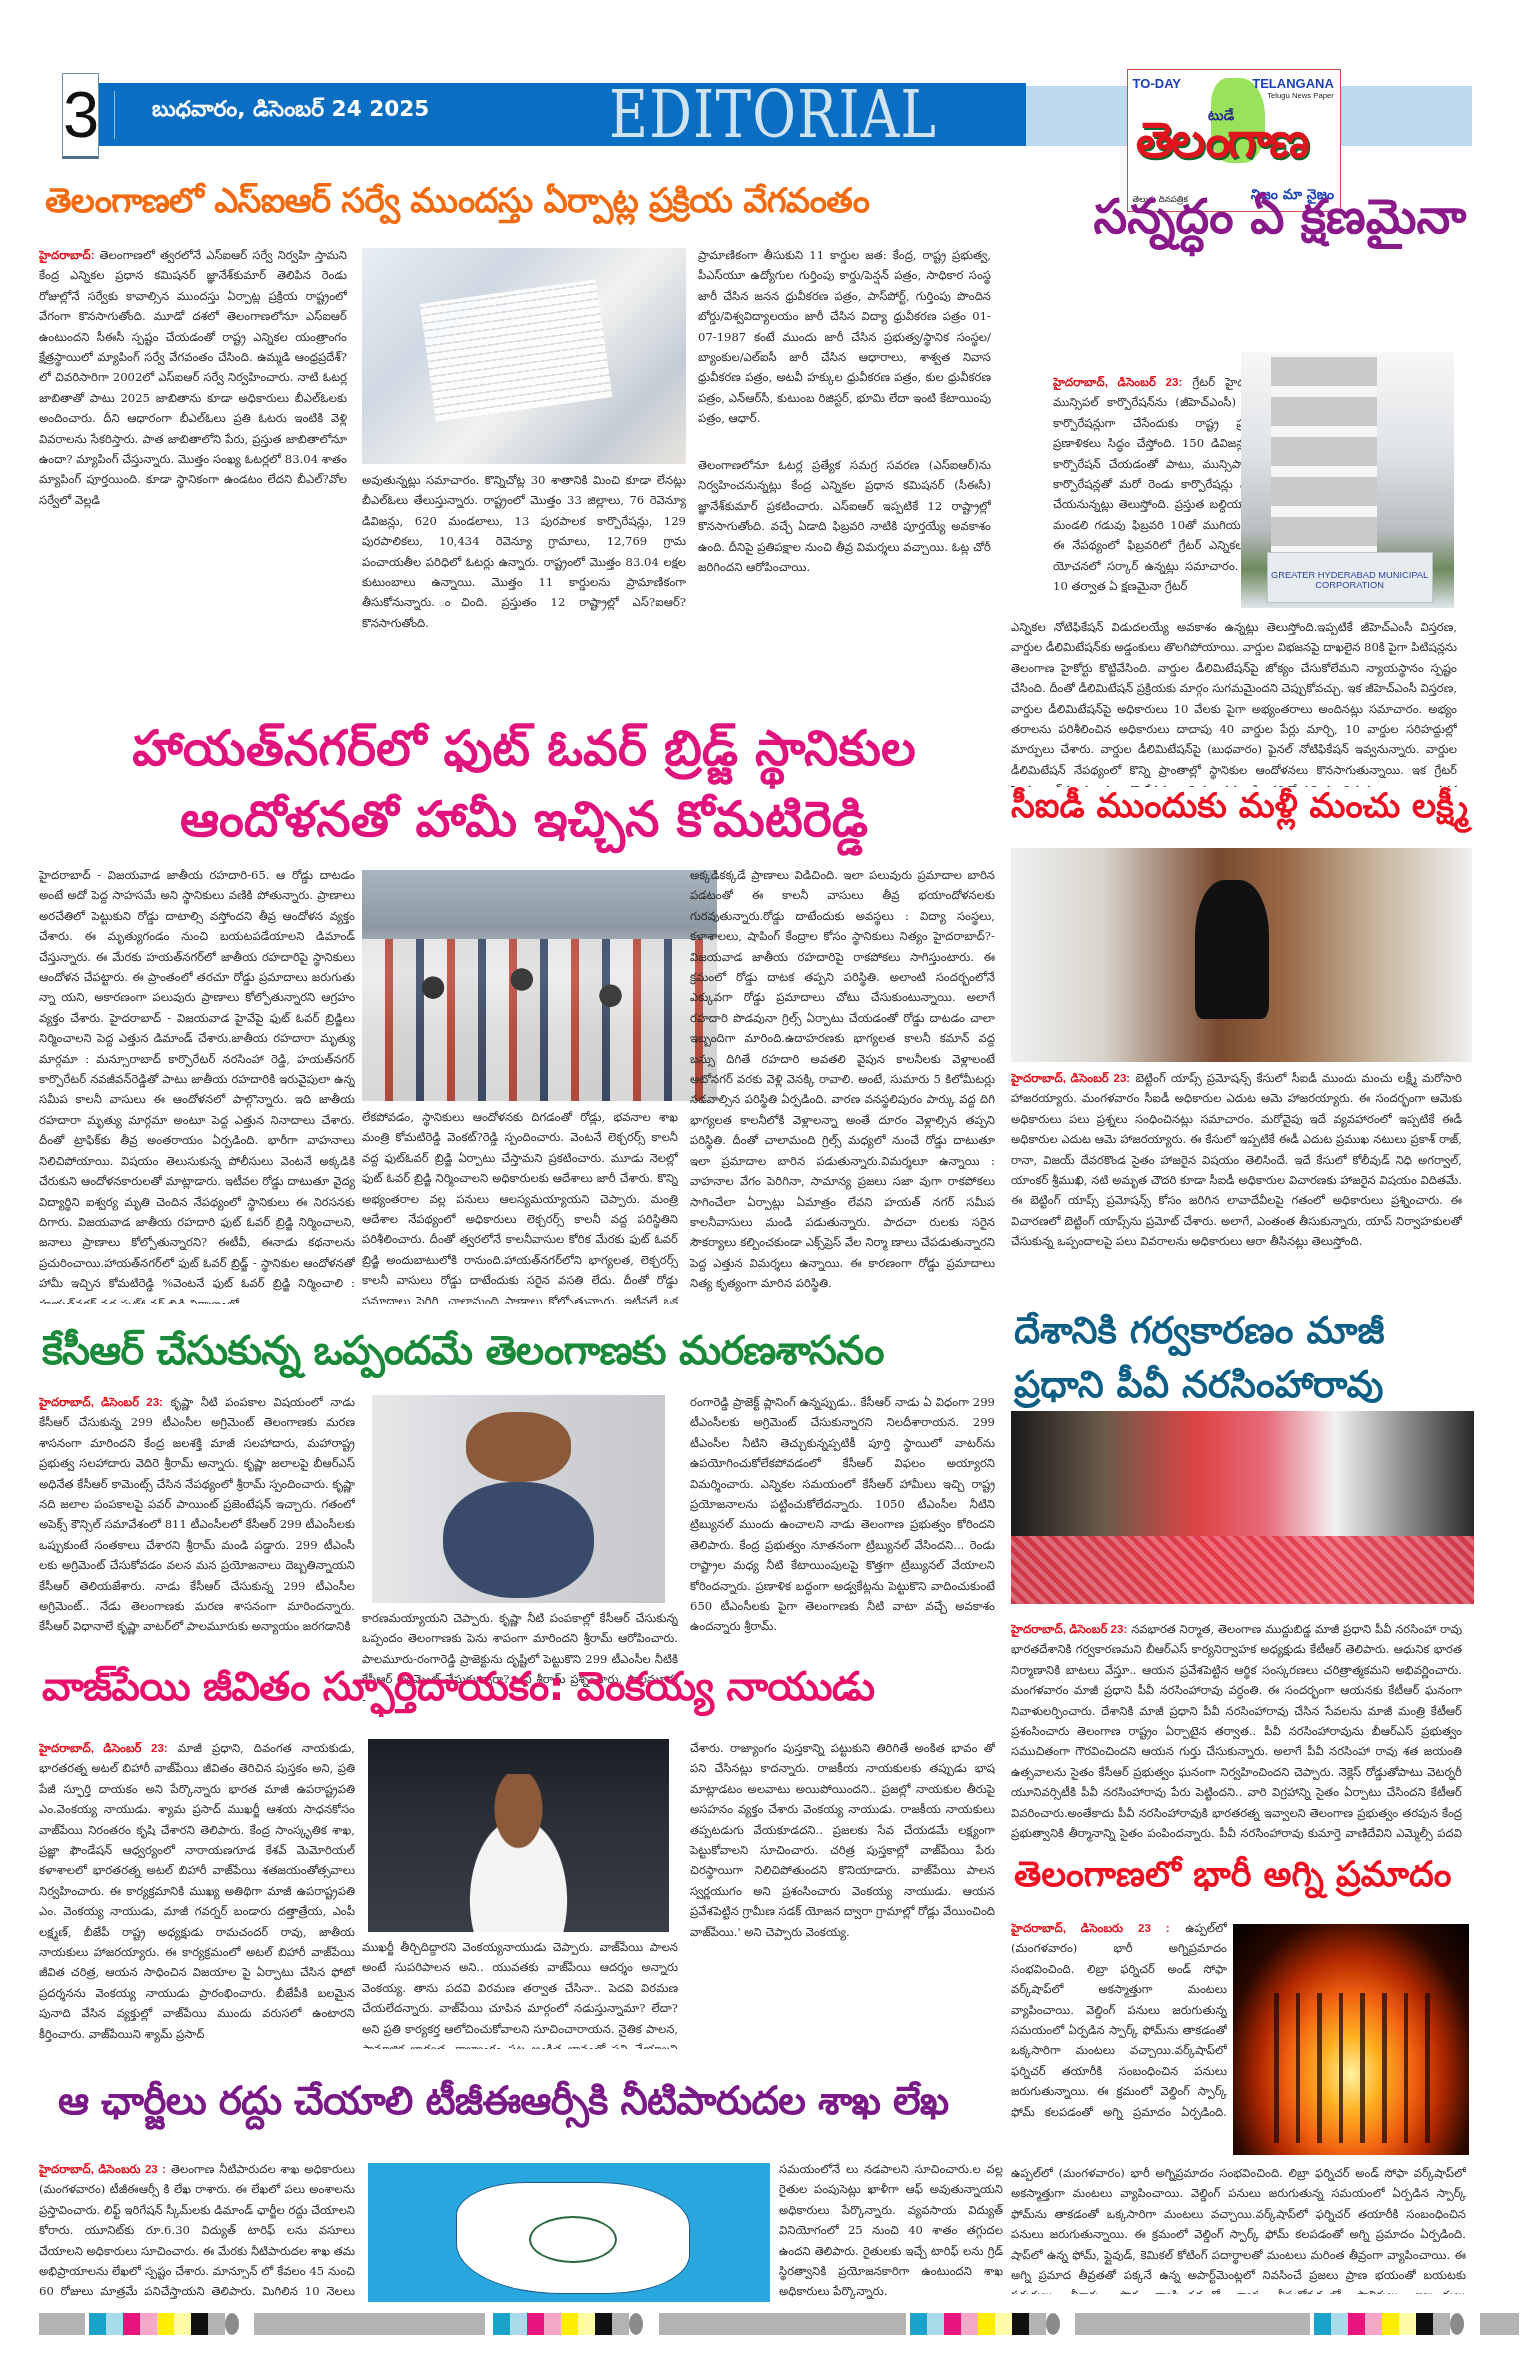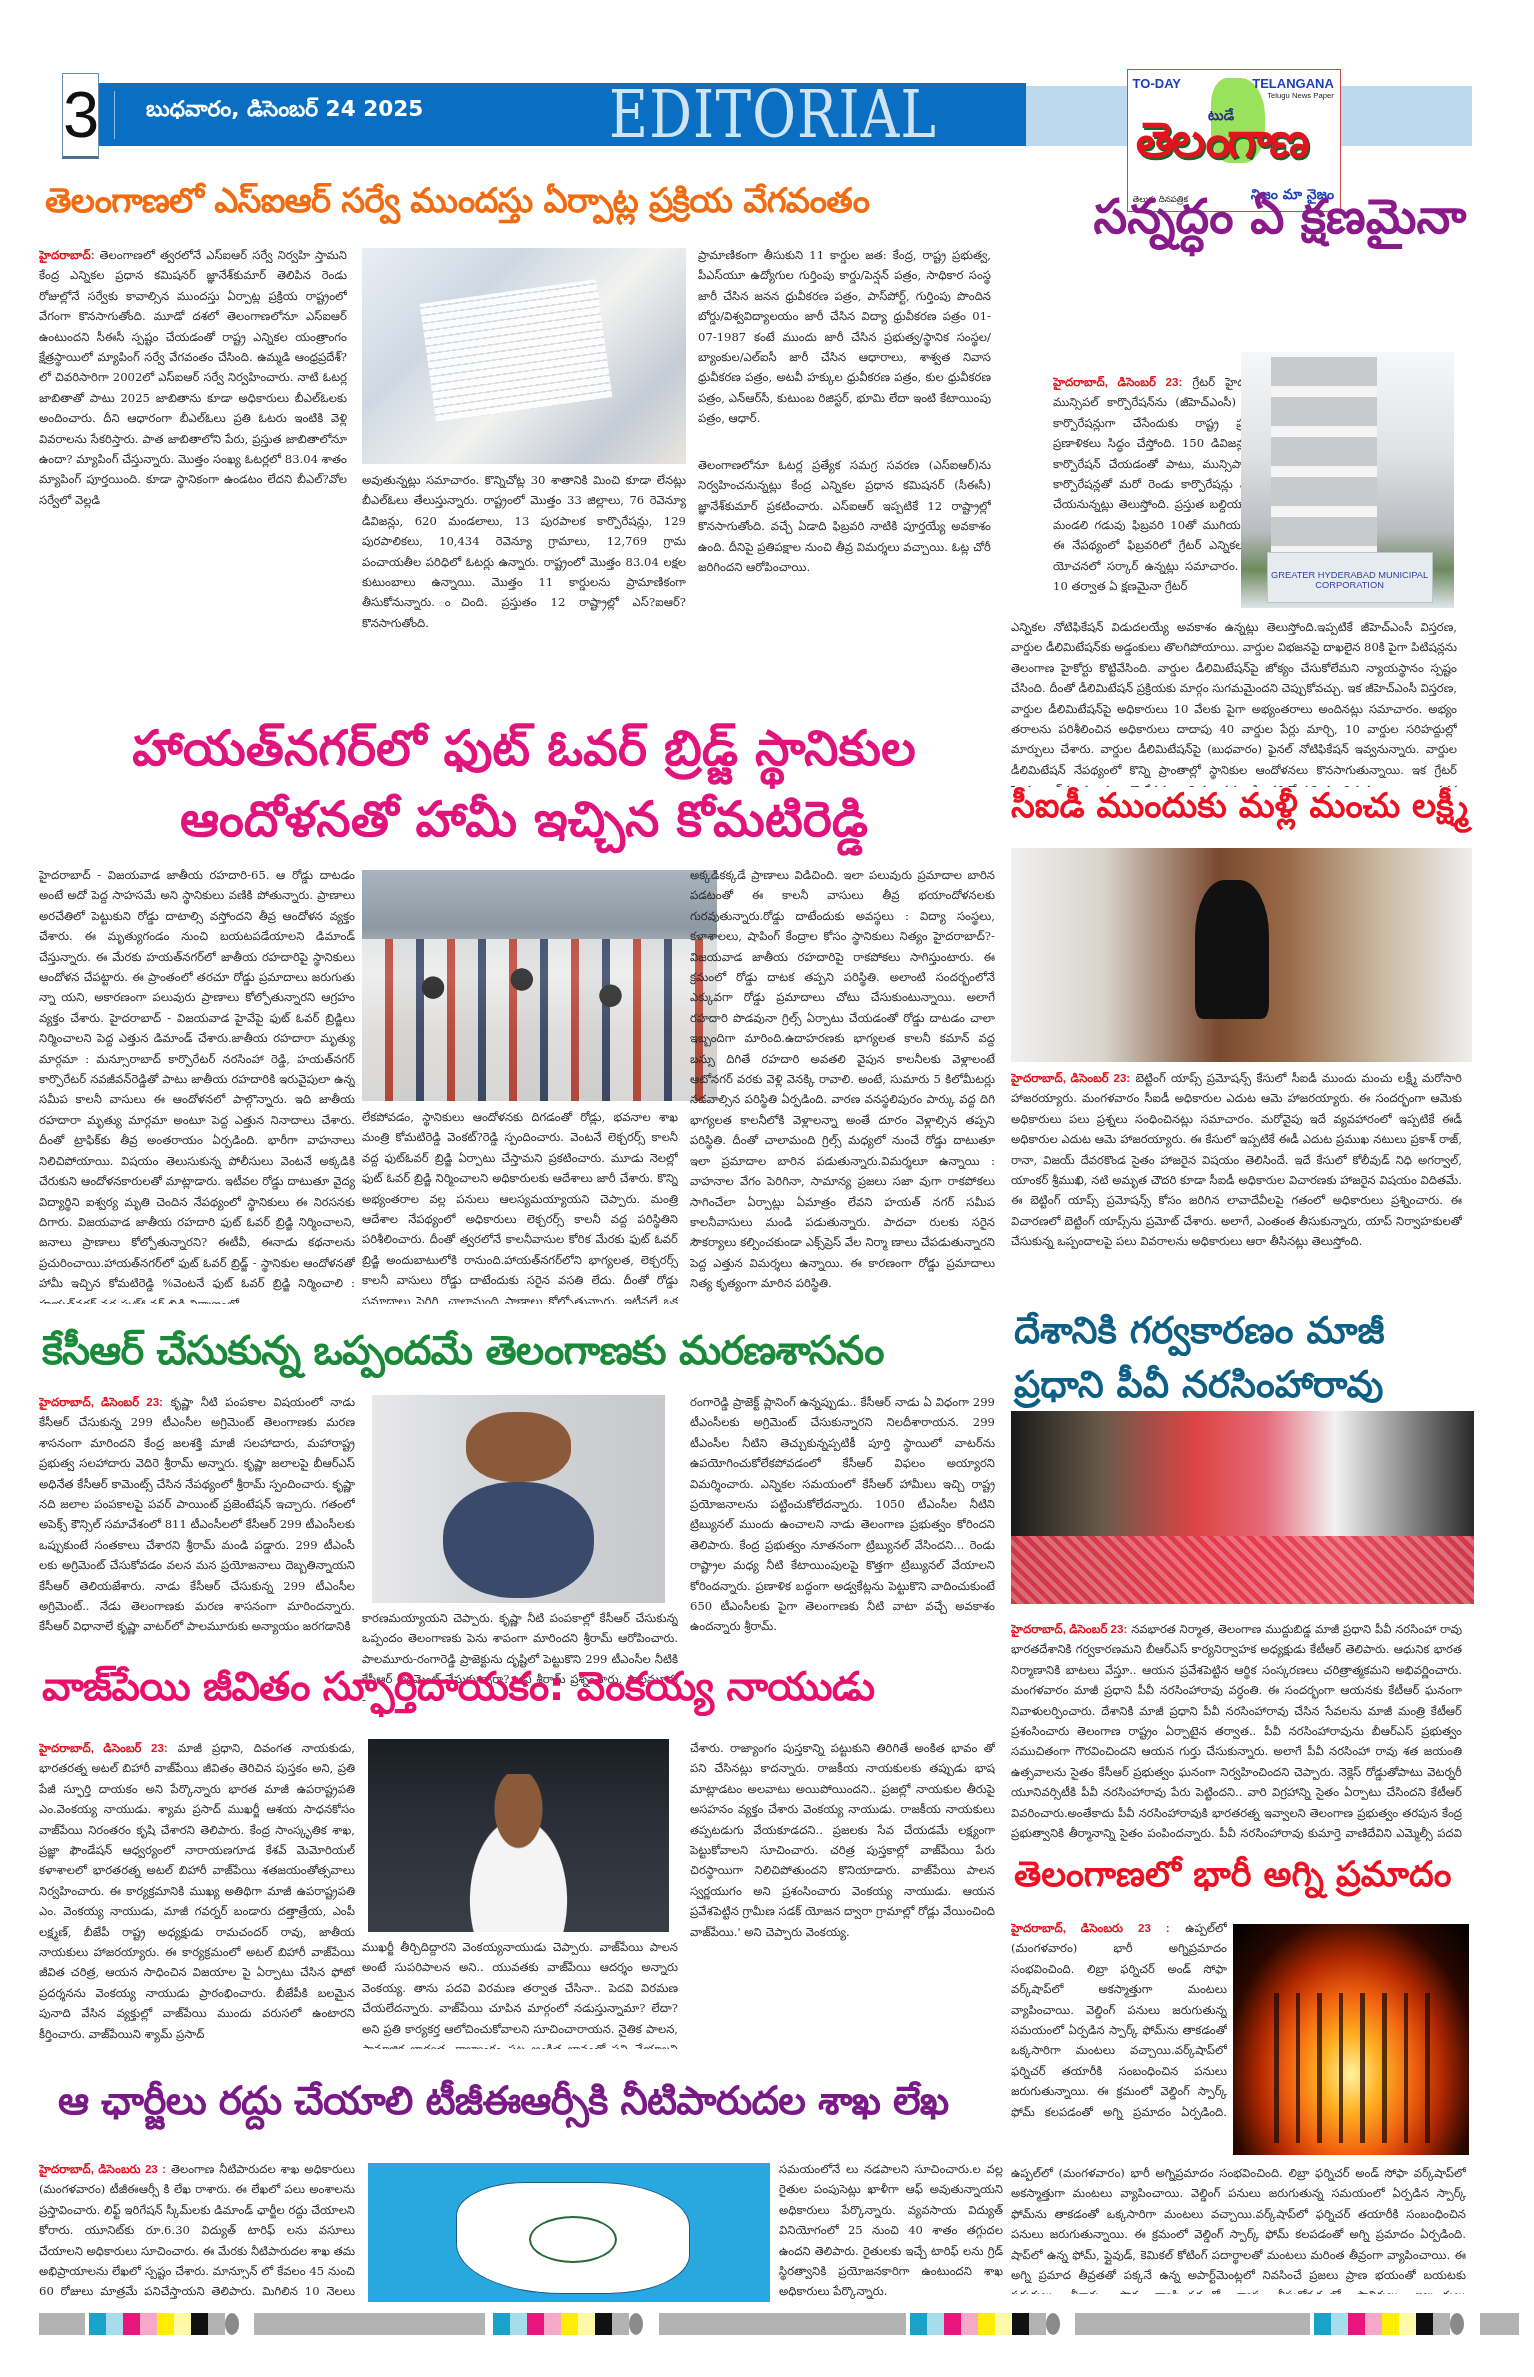--- a/index.html
+++ b/index.html
@@ -6,21 +6,21 @@
   html, body { width: 1534px; height: 2377px; background: #ffffff; overflow: hidden; }
   body { position: relative; font-family: "DejaVu Sans", sans-serif; color: #222; }
   .abs { position: absolute; }
 
   
   .hdr-band { left: 62px; top: 83px; width: 964px; height: 63px; background: #0a6fc2; }
   .hdr-ext { left: 1025px; top: 86px; width: 447px; height: 60px; background: #bcd9ee; }
   .page-no { left: 62px; top: 73px; width: 37px; height: 86px; background: #fff; border: 1.5px solid #6b8fb0; border-bottom: 3.1px solid #4b6f90;
              font-family: "Liberation Sans", sans-serif; font-size: 65px; line-height: 82px; text-align: center; color: #111; }
   .hdr-sep { left: 114px; top: 91px; width: 0.8px; height: 48px; background: #8fbde8; }
-  .hdr-date { left: 146px; top: 96px; font-size: 21.6px; font-weight: bold; color: #fff; font-family: "DejaVu Sans", sans-serif; }
+  .hdr-date { left: 152px; top: 96px; font-size: 21.6px; font-weight: bold; color: #fff; font-family: "DejaVu Sans", sans-serif; }
   .hdr-title { left: 609px; top: 77px; font-family: "DejaVu Serif", serif; font-size: 65px; letter-spacing: 1.5px; color: #cfe3f2; transform: scaleX(0.82); transform-origin: left; }
 
   .logo { left: 1127px; top: 69px; width: 214px; height: 143px; background: #fff; border: 0.8px solid #c84a4a; overflow: hidden; }
   .logo .map { position: absolute; left: 83px; top: 7.7px; width: 54px; height: 85px; background: #8ee04a; border-radius: 30% 45% 40% 35%; opacity: 0.9; }
   .logo .tl { position: absolute; left: 4.6px; top: 6.2px; font-family: "Liberation Sans", sans-serif; font-weight: bold; font-size: 13px; color: #1a3fb8; }
   .logo .tr { position: absolute; right: 6.2px; top: 6.2px; font-family: "Liberation Sans", sans-serif; font-weight: bold; font-size: 13px; color: #1a3fb8; text-align: right; }
   .logo .tr small { display: block; font-size: 7.7px; color: #222; font-weight: normal; }
   .logo .big { position: absolute; left: 7.7px; top: 42px; font-size: 49px; font-weight: bold; color: #e0141e; text-shadow: 1.5px 1.5px 0 #0a6a2a; letter-spacing: -3.1px; }
   .logo .mini { position: absolute; left: 80px; top: 37px; font-size: 14px; color: #2a2a8a; font-weight: bold; }
   .logo .bl { position: absolute; left: 4.6px; bottom: 4.6px; font-size: 8.5px; color: #111; }

